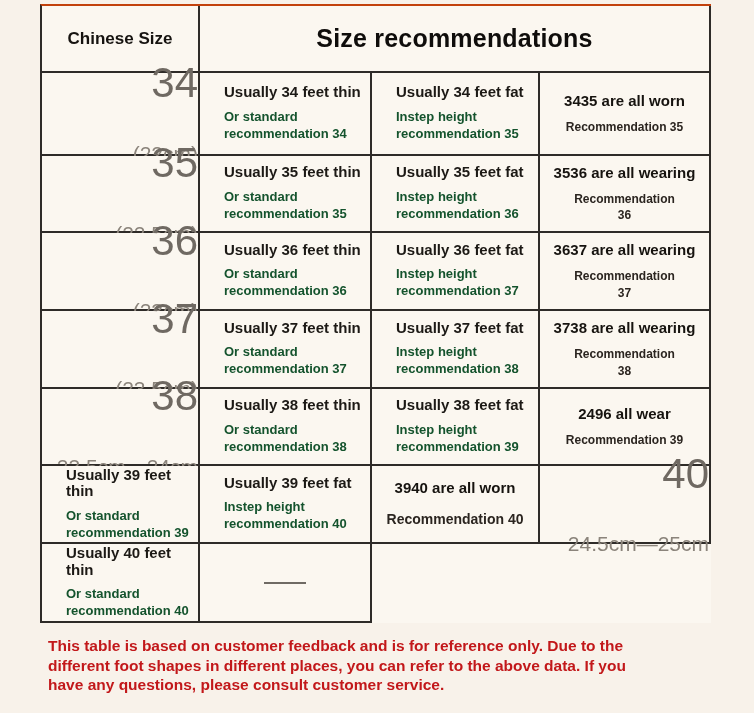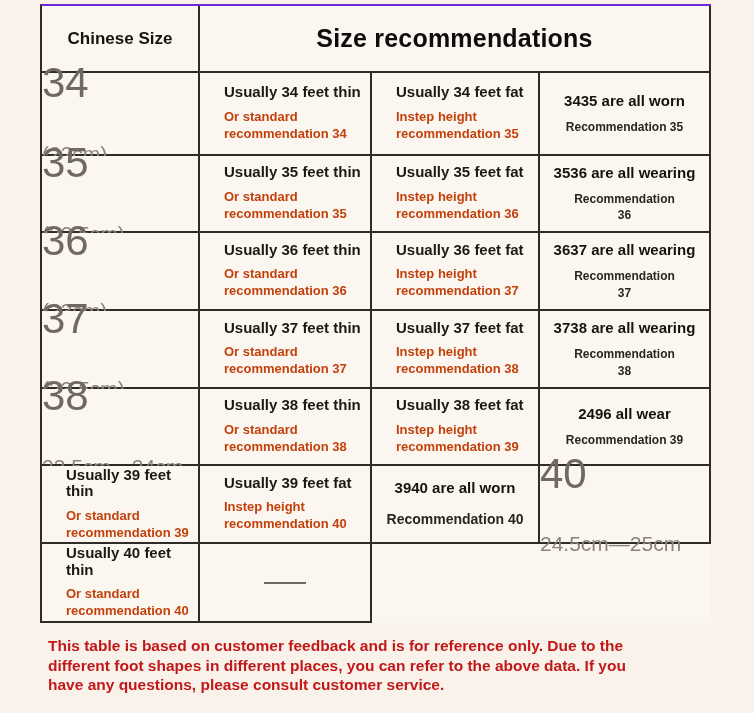--- a/index.html
+++ b/index.html
@@ -8,41 +8,41 @@
     background:#f8f2ea;
     font-family:"Liberation Sans",sans-serif;
     overflow:hidden;
   }
   .canvas{position:relative;width:754px;height:713px;background:#f8f2ea;}
   .size-table{
     position:absolute;left:40px;top:4px;
     display:grid;
     grid-template-columns:158px 172px 168px 171px;
     grid-template-rows:67px 83px 77px 78px 78px 77px 78px 79px;
-    border-top:2px solid #6d28d9;
+    border-top:2px solid #c2410c;
     border-left:2px solid #2e2b28;
     background:#fbf7f0;
   }
   .cell{
     box-sizing:border-box;
     border-right:2px solid #2e2b28;
     border-bottom:2px solid #2e2b28;
     display:flex;flex-direction:column;justify-content:center;
     background:#fbf7f0;
   }
   .head-1{align-items:center;}
   .head-1 .hlabel{font-size:17px;font-weight:bold;color:#161310;}
   .head-2{grid-column:2/5;align-items:center;}
   .head-2 .htitle{font-size:25px;font-weight:bold;color:#0f0d0b;letter-spacing:0.2px;}
-  .c-size{align-items:flex-start;text-align:center;gap:35px;}
+  .c-size{align-items:flex-end;text-align:center;gap:35px;}
   .num{font-size:42px;font-weight:400;color:#6f6962;line-height:1.02;}
   .range{font-size:21px;color:#8b847b;margin-top:3px;line-height:1.05;}
   .c-text{padding-left:24px;padding-right:4px;align-items:flex-start;text-align:left;}
   .t1{font-size:15px;font-weight:bold;color:#1c1915;line-height:1.1;margin-bottom:8px;}
-  .t2{font-size:13px;font-weight:bold;color:#c2410c;line-height:1.3;white-space:pre-line;}
+  .t2{font-size:13px;font-weight:bold;color:#14532d;line-height:1.3;white-space:pre-line;}
   .c-rec{align-items:center;text-align:center;padding:6px 5px;}
   .v1{font-size:15px;font-weight:bold;color:#16130f;line-height:1.15;}
   .v2{font-size:12px;font-weight:bold;color:#2b2520;margin-top:10px;line-height:1.35;white-space:pre-line;}
   .row39 .v2{font-size:14px;margin-top:14px;}
   .dash{width:42px;border-top:2px solid #6f6a64;margin:0 auto;}
   .footer{
     position:absolute;left:48px;top:636px;width:664px;
     font-size:15.5px;font-weight:bold;color:#c2181a;
     line-height:1.26;white-space:pre-line;
   }

